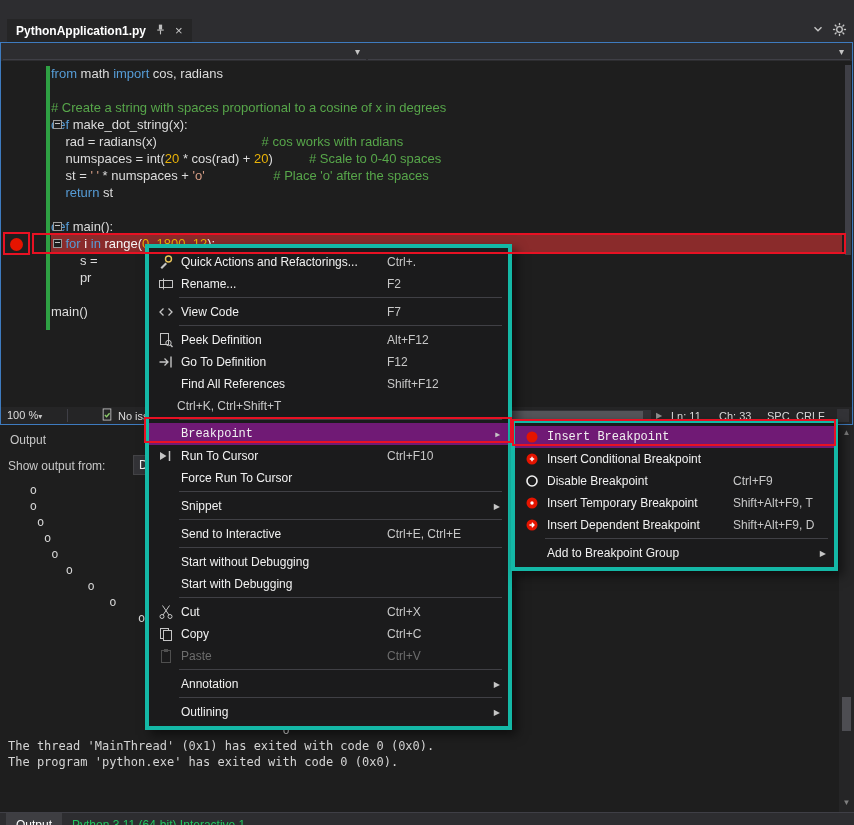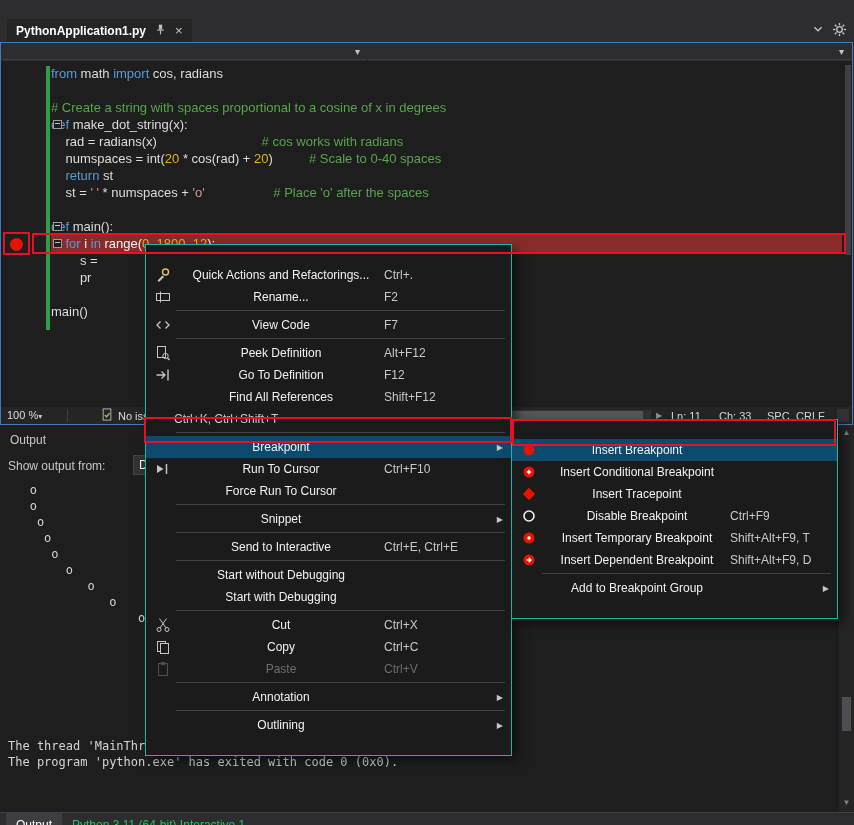--- a/index.html
+++ b/index.html
@@ -63,25 +63,25 @@
   .out-arrow{position:absolute;left:0;width:15px;text-align:center;font-size:8px;color:#808080;}
   .out-arrow-up{top:3px;} .out-arrow-down{bottom:5px;}
   .out-thumb{position:absolute;left:3px;top:272px;width:9px;height:34px;background:#4D4D52;}
 
   
   .bottom-strip{position:absolute;left:0;top:800px;width:854px;height:25px;background:#2D2D30;display:flex;align-items:stretch;padding-left:6px;box-sizing:border-box;border-top:1px solid #3F3F46;}
   .panel-tab{padding:0 10px;line-height:24px;font-size:12px;color:#22c55e;white-space:nowrap;}
   .panel-tab.active{background:#3E3E42;color:#FFFFFF;}
 
   
-  .menu{position:absolute;background:#1B1B1C;border:1px solid #14b8a6;box-shadow:5px 5px 10px rgba(0,0,0,0.5);box-sizing:border-box;padding:19px 0;z-index:50;text-align:center;}
+  .menu{position:absolute;background:#1B1B1C;border:4px solid #14b8a6;box-shadow:5px 5px 10px rgba(0,0,0,0.5);box-sizing:border-box;padding:3px 0;z-index:50;}
   #context-menu{left:145px;top:232px;width:367px;}
   #breakpoint-submenu{left:511px;top:407px;width:327px;z-index:55;}
   .menu-item{height:22px;display:flex;align-items:center;padding:0 8px 0 6px;font-size:12px;color:#F1F1F1;}
-  .menu-item.highlight{background:#0c4a6e;}
+  .menu-item.highlight{background:#701a75;font-family:Liberation Mono, monospace;}
   .menu-icon{width:22px;height:16px;flex:none;display:flex;align-items:center;justify-content:center;}
   .menu-label{flex:none;width:206px;padding-left:4px;white-space:nowrap;overflow:hidden;}
   #breakpoint-submenu .menu-label{width:186px;}
   .menu-shortcut{flex:none;color:#C8C8C8;white-space:nowrap;}
   .menu-arrow{margin-left:auto;font-size:8px;color:#C5C5C5;}
   .menu-item.disabled .menu-label,.menu-item.disabled .menu-shortcut{color:#6D6D6D;}
   .menu-item.disabled .menu-icon{opacity:0.55;}
   .menu-sep{height:6px;position:relative;}
   .menu-sep::after{content:"";position:absolute;left:30px;right:6px;top:2px;border-top:1px solid #404045;}
 
@@ -138,22 +138,22 @@
     <div class="editor">
       <div class="change-bar"></div>
       <div class="breakpoint-dot"></div>
       <div class="code-area">
           <div class="code-line"><span class="tok-kw">from</span><span class="tok-pl"> math </span><span class="tok-kw">import</span><span class="tok-pl"> cos, radians</span></div>
           <div class="code-line"></div>
           <div class="code-line"><span class="tok-cm"># Create a string with spaces proportional to a cosine of x in degrees</span></div>
           <div class="code-line"><span class="tok-kw">def</span><span class="tok-pl"> make_dot_string(x):</span></div>
           <div class="code-line"><span class="tok-pl">    rad = radians(x)</span><span class="tok-cm">                             # cos works with radians</span></div>
           <div class="code-line"><span class="tok-pl">    numspaces = int(</span><span class="tok-nu">20</span><span class="tok-pl"> * cos(rad) + </span><span class="tok-nu">20</span><span class="tok-pl">)</span><span class="tok-cm">          # Scale to 0-40 spaces</span></div>
+          <div class="code-line"><span class="tok-pl">    st = </span><span class="tok-st">' '</span><span class="tok-pl"> * numspaces + </span><span class="tok-st">'o'</span><span class="tok-cm">                   # Place 'o' after the spaces</span></div>
           <div class="code-line"><span class="tok-pl">    </span><span class="tok-kw">return</span><span class="tok-pl"> st</span></div>
-          <div class="code-line"><span class="tok-pl">    st = </span><span class="tok-st">' '</span><span class="tok-pl"> * numspaces + </span><span class="tok-st">'o'</span><span class="tok-cm">                   # Place 'o' after the spaces</span></div>
           <div class="code-line"></div>
           <div class="code-line"><span class="tok-kw">def</span><span class="tok-pl"> main():</span></div>
           <div class="code-line bp-line"><span class="tok-pl">    </span><span class="tok-kw">for</span><span class="tok-pl"> i </span><span class="tok-kw">in</span><span class="tok-pl"> range(</span><span class="tok-nu">0</span><span class="tok-pl">, </span><span class="tok-nu">1800</span><span class="tok-pl">, </span><span class="tok-nu">12</span><span class="tok-pl">):</span></div>
           <div class="code-line"><span class="tok-pl">        s = </span></div>
           <div class="code-line"><span class="tok-pl">        pr</span></div>
           <div class="code-line"></div>
           <div class="code-line"><span class="tok-pl">main()</span></div>
         </div>
       <div class="outline-box" style="top:59px"></div>
       <div class="outline-box" style="top:161px"></div>
@@ -385,28 +385,20 @@
           <svg width="16" height="16" viewBox="0 0 16 16">
             <circle cx="8" cy="8" r="5.5" fill="#E51400"></circle>
             <path d="M8 5.8 L8 10.2 M5.8 8 L10.2 8" stroke="#FFFFFF" stroke-width="1.4"></path>
           </svg>
         </span>
         <span class="menu-label">Insert Conditional Breakpoint</span>
       </div>
       <div class="menu-item">
         <span class="menu-icon">
           <svg width="16" height="16" viewBox="0 0 16 16">
-            <path d="M8 1.8 L14.2 8 L8 14.2 L1.8 8 Z" fill="#E51400"></path>
-          </svg>
-        </span>
-        <span class="menu-label">Insert Tracepoint</span>
-      </div>
-      <div class="menu-item">
-        <span class="menu-icon">
-          <svg width="16" height="16" viewBox="0 0 16 16">
             <circle cx="8" cy="8" r="5" fill="none" stroke="#F1F1F1" stroke-width="1.6"></circle>
           </svg>
         </span>
         <span class="menu-label">Disable Breakpoint</span>
         <span class="menu-shortcut">Ctrl+F9</span>
       </div>
       <div class="menu-item">
         <span class="menu-icon">
           <svg width="16" height="16" viewBox="0 0 16 16">
             <circle cx="8" cy="8" r="5.5" fill="#E51400"></circle>

